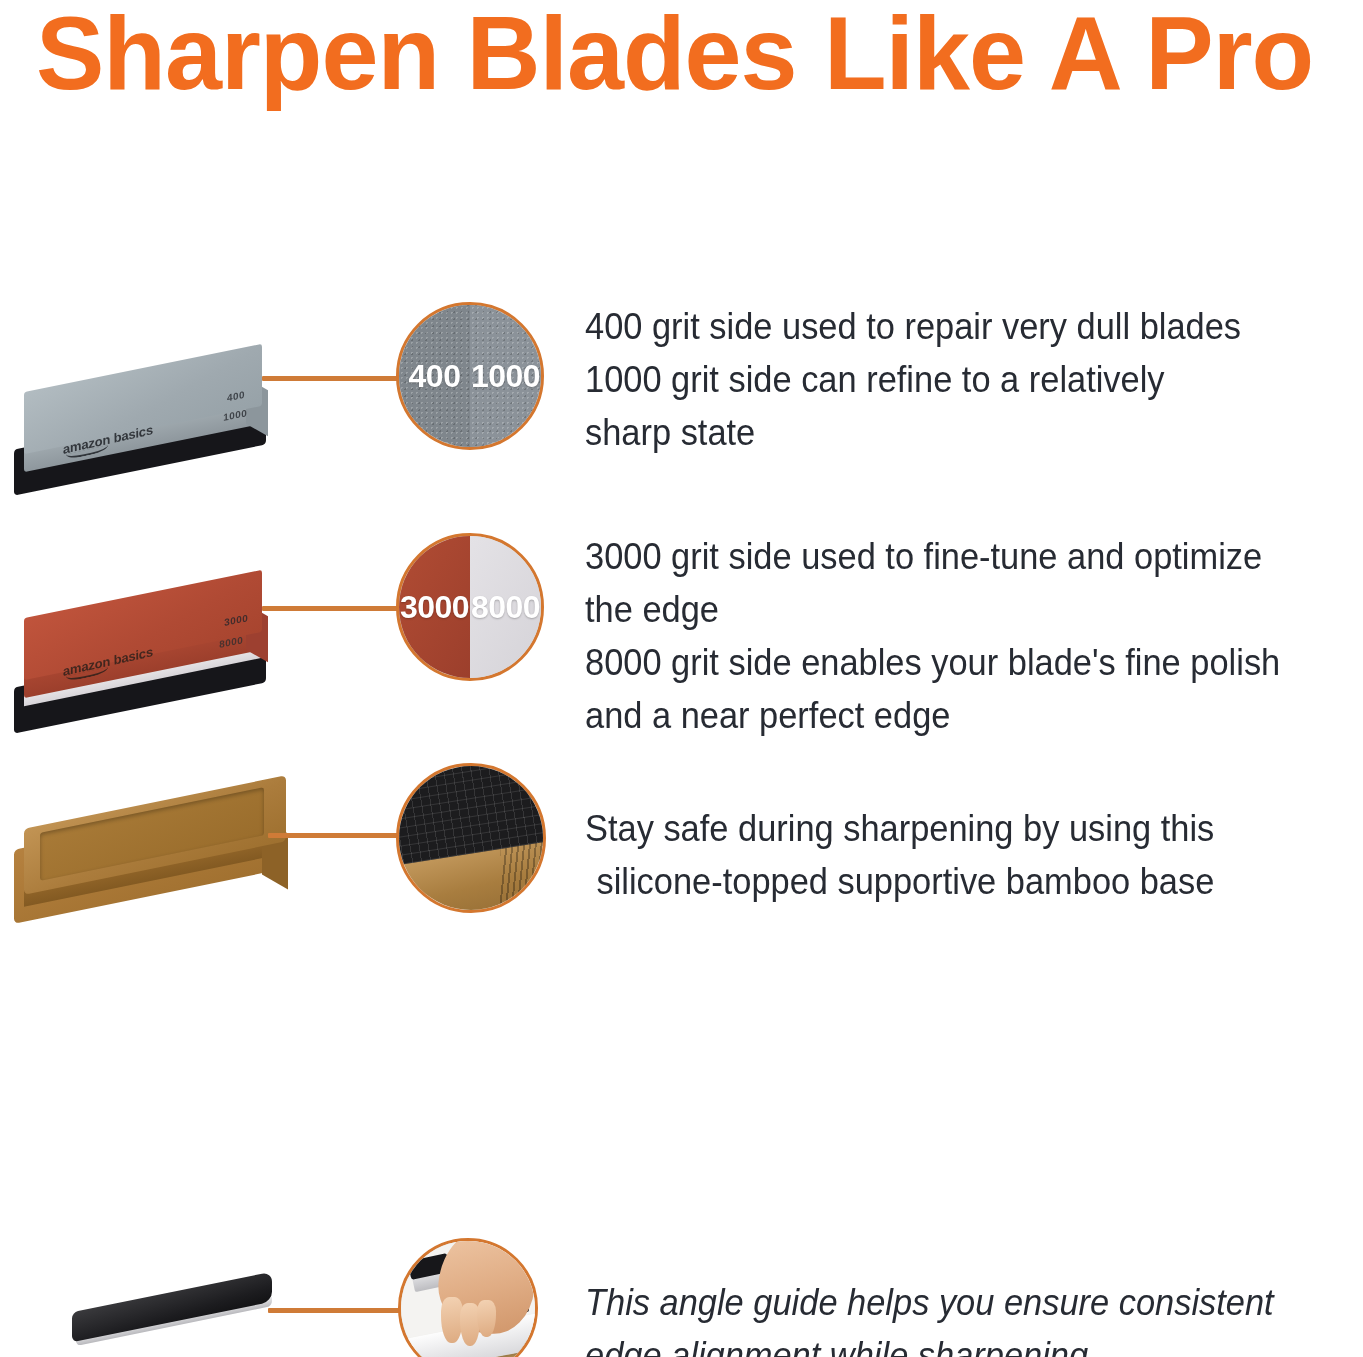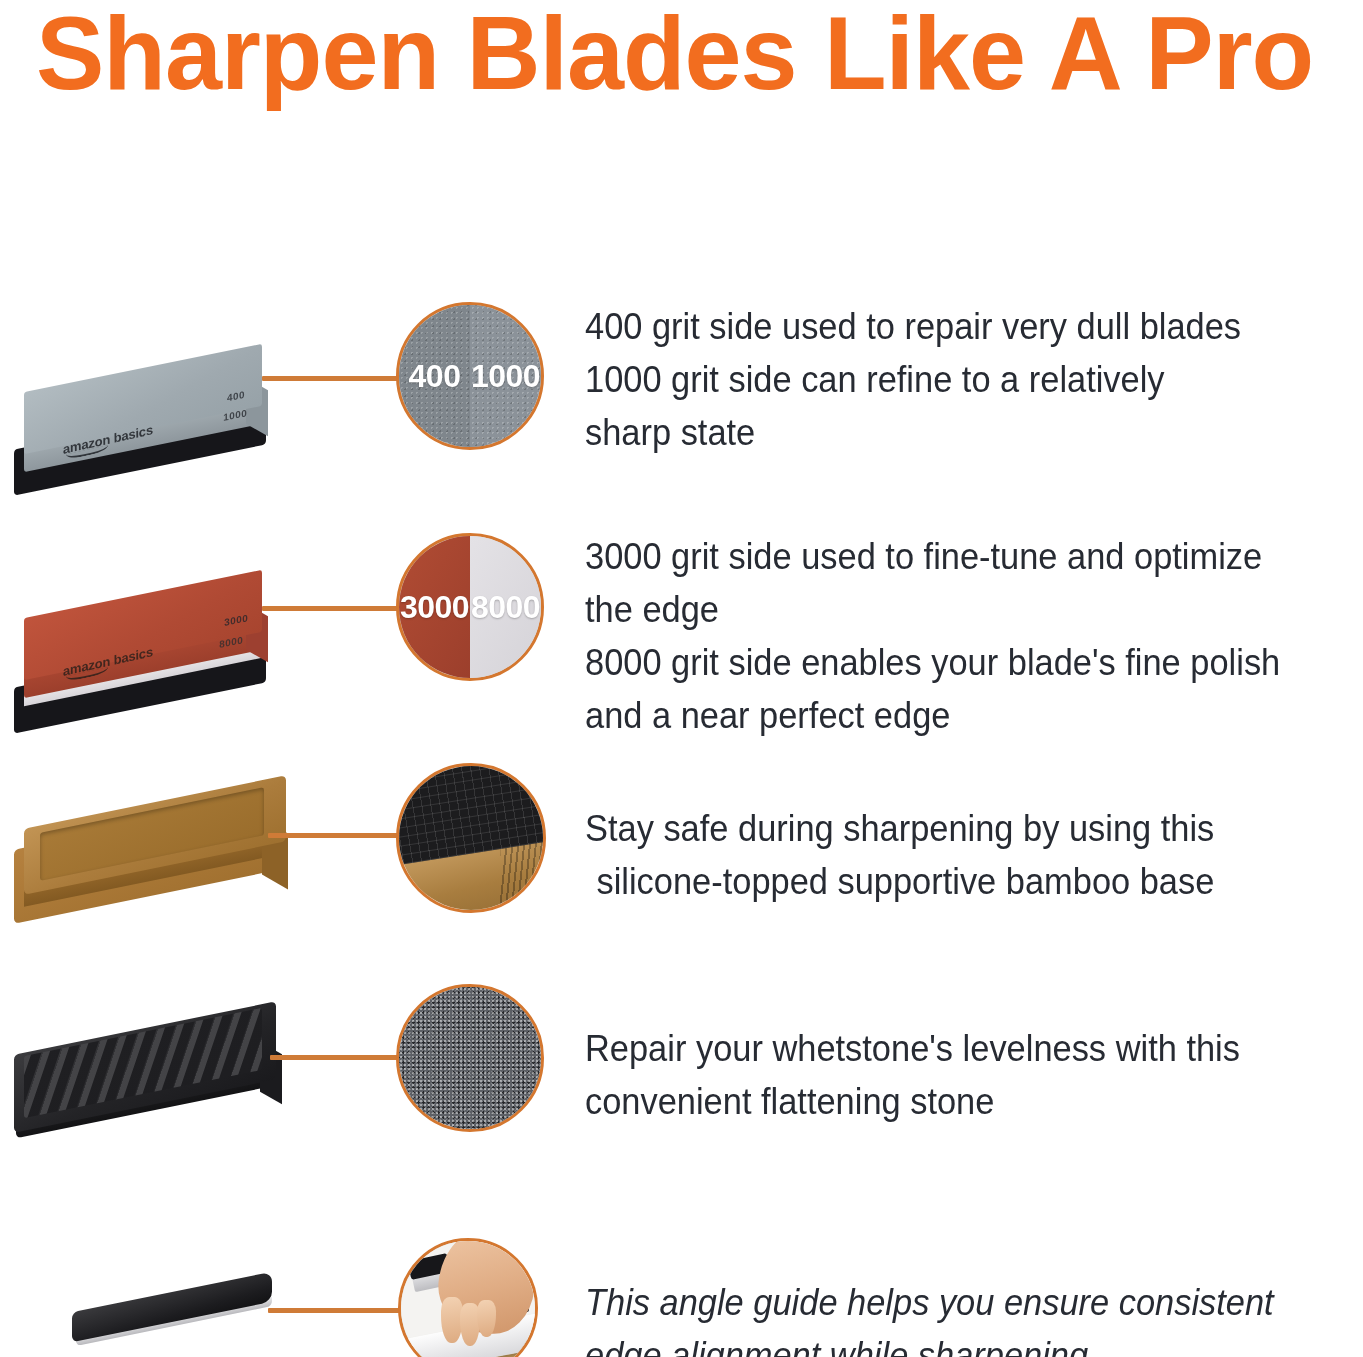--- a/index.html
+++ b/index.html
@@ -335,40 +335,20 @@
       <div class="wood-end"></div>
       <div class="grid-mat"></div>
     </div>
 
     <div class="copy" style="top:42px;">
       <div>Stay safe during sharpening by using this</div>
       <div>silicone-topped supportive bamboo base</div>
     </div>
   </div>
 
-  <div class="row" style="top:980px;height:200px;">
-
-    <div class="prod flat" style="left:8px;top:28px;width:290px;height:130px;">
-      <div class="fside"></div>
-      <div class="fend"></div>
-      <div class="fbody"></div>
-      <div class="ridges"></div>
-    </div>
-
-    <div class="connector" style="left:270px;top:75px;width:130px;"></div>
-
-    <div class="callout" style="left:396px;top:4px;width:148px;height:148px;">
-      <div class="coarse"></div>
-    </div>
-
-    <div class="copy" style="top:42px;">
-      <div>Repair your whetstone's levelness with this</div>
-      <div>convenient flattening stone</div>
-    </div>
-  </div>
 
   <div class="row" style="top:1232px;height:157px;font-style:italic;">
 
     <div class="prod guide" style="left:72px;top:52px;width:210px;height:60px;">
       <div class="gedge"></div>
       <div class="gtop"></div>
     </div>
 
     <div class="connector" style="left:268px;top:76px;width:132px;"></div>
 

